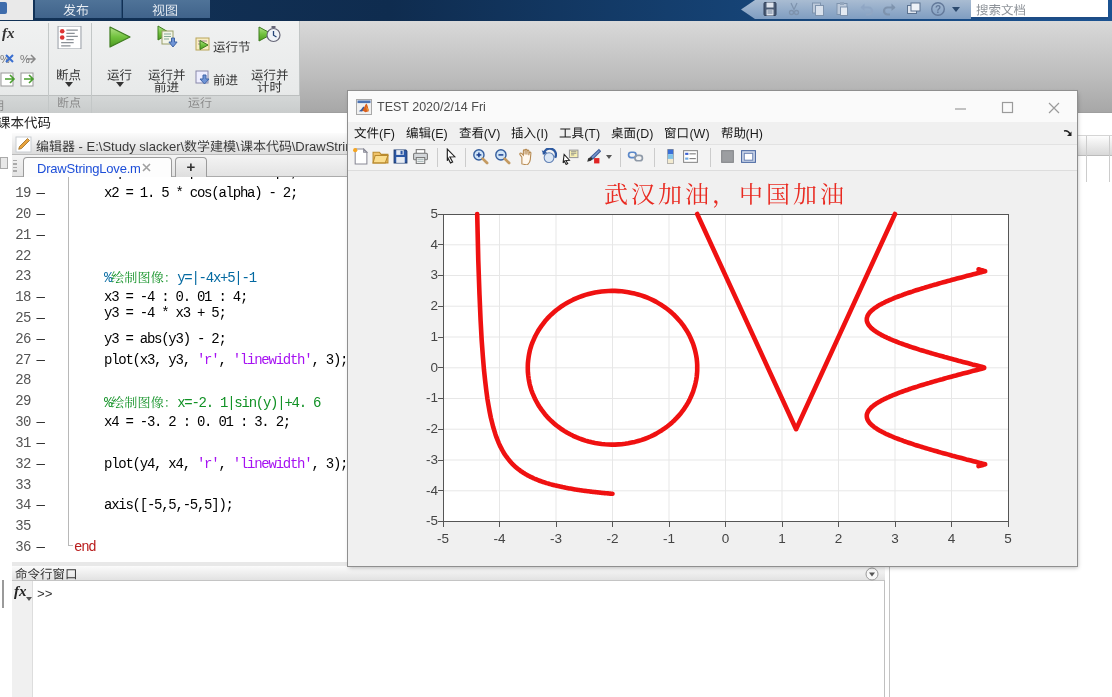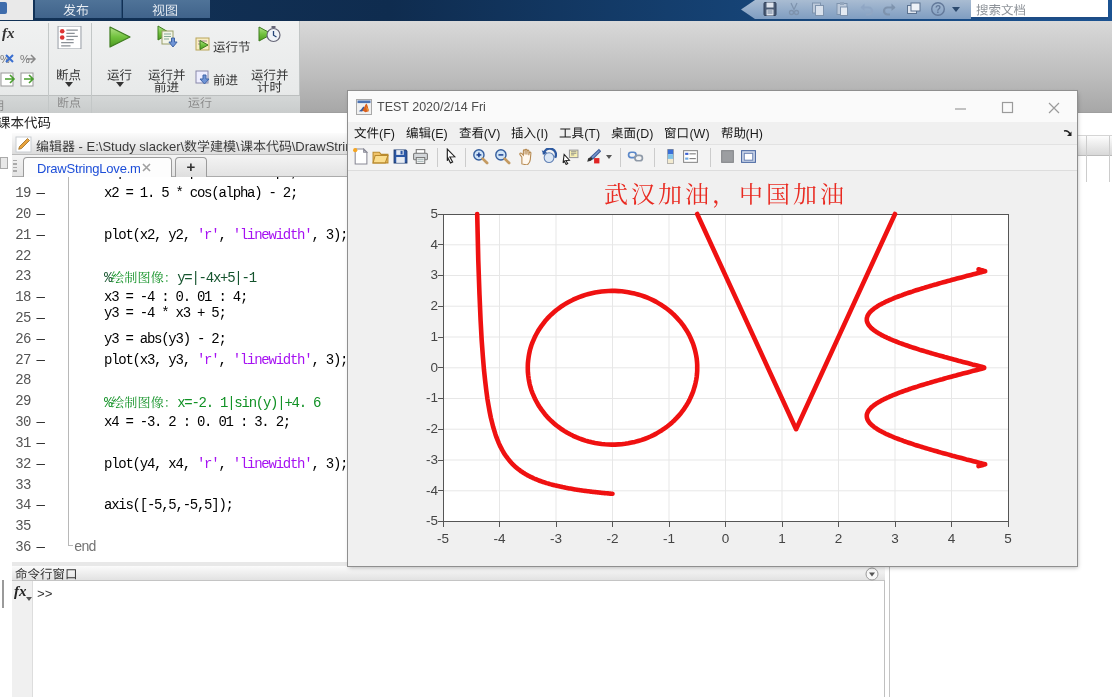--- a/index.html
+++ b/index.html
@@ -260,24 +260,23 @@
 <div style="position:absolute;left:12px;top:177px;width:873px;height:385px;background:#fff;overflow:hidden;font:14px 'Liberation Mono';letter-spacing:-1.25px">
     <div style="position:absolute;left:0;top:-177px;width:873px;height:697px">
       <div class="cl" style="top:164.2px;left:92px">alpha = 0 : pi/50 : 2 * pi;</div>
       <div class="ln" style="top:185.0px">19</div>
       <div class="dash" style="top:185.0px">—</div>
       <div class="cl" style="top:185.0px;left:92px">x2 = 1. 5 * cos(alpha) - 2;</div>
       <div class="ln" style="top:205.8px">20</div>
       <div class="dash" style="top:205.8px">—</div>
       <div class="ln" style="top:226.6px">21</div>
       <div class="dash" style="top:226.6px">—</div>
-      <div class="cl" style="top:226.6px;left:92px">plot(x2, y2, <i style="color:#a611f2">'r'</i>, <i style="color:#a611f2">'linewidth'</i>, 3);</div>
       <div class="ln" style="top:247.5px">22</div>
       <div class="ln" style="top:268.3px">23</div>
-      <div class="cl" style="top:268.3px;left:92px;color:#14532d">%<span style="display:inline-block;vertical-align:-4px;line-height:0"><svg width="66" height="18" viewBox="0 -14.3 66 18" style="overflow:visible">
+      <div class="cl" style="top:268.3px;left:92px;color:#0369a1">%<span style="display:inline-block;vertical-align:-4px;line-height:0"><svg width="66" height="18" viewBox="0 -14.3 66 18" style="overflow:visible">
             <g fill="#119125">
               <path transform="translate(0.0,0) scale(0.013200,-0.013200)" d="M736 531 687 473H446L454 443H797C811 443 820 448 823 459C790 491 736 531 736 531ZM36 68 81 -19C90 -16 98 -7 101 6C218 62 307 111 369 148L365 162C233 120 97 81 36 68ZM733 190 720 183C751 144 789 94 819 43C665 32 519 22 428 18C508 77 595 162 645 224C665 221 678 228 683 237L601 281H902C916 281 926 286 928 297C894 330 837 372 837 372L786 310H351L359 281H584C547 208 456 81 385 29C378 24 360 20 360 20L393 -65C399 -63 405 -58 411 -51C581 -25 730 4 830 24C847 -7 861 -37 868 -63C941 -120 989 41 733 190ZM304 789 207 833C183 758 114 617 59 559C53 554 35 549 35 549L69 460C76 463 83 468 89 476C140 490 192 505 233 518C181 436 117 350 64 302C57 295 36 292 36 292L71 202C80 205 89 213 96 225C197 261 291 301 340 321L338 336C254 321 170 307 110 297C206 387 311 513 365 598C384 594 398 600 403 610L313 665C299 633 278 593 253 551L90 543C154 608 227 704 267 774C287 772 299 781 304 789ZM709 803 611 848C537 671 414 512 301 420L314 408C443 482 565 606 655 765C714 637 815 511 925 437C931 460 948 476 973 483L977 494C862 554 729 669 671 789C691 785 703 792 709 803Z"></path>
               <path transform="translate(13.2,0) scale(0.013200,-0.013200)" d="M669 752V125H681C703 125 730 138 730 148V715C754 718 763 728 766 742ZM848 819V23C848 8 843 2 826 2C807 2 712 9 712 9V-7C754 -12 778 -20 791 -30C805 -42 810 -58 812 -78C900 -69 910 -36 910 17V781C934 784 944 794 947 808ZM95 356V-13H104C130 -13 156 2 156 8V326H293V-77H305C329 -77 356 -62 356 -52V326H494V90C494 78 491 73 479 73C465 73 411 78 411 78V62C438 57 453 50 462 41C471 30 475 11 476 -8C548 1 557 31 557 83V314C577 317 594 326 600 333L517 394L484 356H356V476H603C617 476 627 481 629 492C597 522 545 563 545 563L499 505H356V640H569C583 640 594 645 596 656C564 686 512 727 512 727L467 669H356V795C381 799 389 809 391 823L293 834V669H172C188 697 202 726 214 757C235 756 246 764 250 776L153 805C131 706 94 606 54 541L69 531C100 560 130 598 156 640H293V505H32L40 476H293V356H162L95 386Z"></path>
               <path transform="translate(26.4,0) scale(0.013200,-0.013200)" d="M417 323 413 307C493 285 559 246 587 219C649 202 667 326 417 323ZM315 195 311 179C465 145 597 84 654 42C732 24 743 177 315 195ZM822 750V20H175V750ZM175 -51V-9H822V-72H832C856 -72 887 -53 888 -47V738C908 742 925 748 932 757L850 822L812 779H181L110 814V-77H122C152 -77 175 -61 175 -51ZM470 704 379 741C352 646 293 527 221 445L231 432C279 470 323 517 360 566C387 516 423 472 466 435C391 375 300 324 202 288L211 273C323 304 421 349 504 405C573 355 655 318 747 292C755 322 774 342 800 346L801 358C712 374 625 401 550 439C610 487 660 540 698 599C723 600 733 602 741 610L671 675L627 635H405C417 655 427 675 435 694C454 692 466 694 470 704ZM373 585 388 606H621C591 557 551 509 503 466C450 499 405 539 373 585Z"></path>
               <path transform="translate(39.6,0) scale(0.013200,-0.013200)" d="M407 631C436 660 464 690 488 720H691C675 689 653 649 632 620H433ZM420 412V433H524C468 365 391 312 291 269L299 252C408 288 492 335 556 396C569 380 581 364 591 346C523 267 399 187 291 143L298 126C412 162 537 225 620 289C627 272 633 256 637 239C549 142 406 45 269 4L274 -13C413 17 554 95 651 175C662 98 652 31 632 4C627 -4 619 -5 606 -5C585 -5 516 -1 479 1V-14C511 -20 545 -29 557 -36C569 -45 575 -57 576 -76C631 -76 663 -65 681 -42C720 6 732 124 689 238L736 256C765 139 825 51 915 -7C924 22 942 41 967 44L969 54C873 94 794 166 755 265C812 289 866 317 897 335C910 330 921 331 926 337L857 395C822 361 745 298 682 256C658 312 622 365 569 409L591 433H833V399H843C864 399 895 413 896 419V583C913 586 928 593 933 600L859 657L824 620H659C698 647 740 686 767 713C786 714 799 715 806 723L734 790L694 749H511C523 766 535 783 545 799C570 796 578 800 582 810L481 841C437 737 347 611 260 539L272 528C301 545 330 565 358 588V391H368C399 391 420 408 420 412ZM251 565 213 579C245 645 274 715 298 787C321 787 333 796 337 807L233 838C188 650 109 455 32 331L47 321C86 364 123 416 157 474V-78H169C194 -78 220 -61 221 -56V547C239 549 248 556 251 565ZM833 591V462H614C642 500 664 543 681 591ZM611 591C595 543 573 501 546 462H420V591Z"></path>
               <path transform="translate(52.8,0) scale(0.013200,-0.013200)" d="M232 34C268 34 294 62 294 94C294 129 268 155 232 155C196 155 170 129 170 94C170 62 196 34 232 34ZM232 436C268 436 294 464 294 496C294 531 268 557 232 557C196 557 170 531 170 496C170 464 196 436 232 436Z"></path>
             </g>
           </svg></span>y=|-4x+5|-1</div>
       <div class="ln" style="top:289.1px">18</div>
       <div class="dash" style="top:289.1px">—</div>
@@ -310,21 +309,21 @@
       <div class="ln" style="top:455.7px">32</div>
       <div class="dash" style="top:455.7px">—</div>
       <div class="cl" style="top:455.7px;left:92px">plot(y4, x4, <i style="color:#a611f2">'r'</i>, <i style="color:#a611f2">'linewidth'</i>, 3);</div>
       <div class="ln" style="top:476.5px">33</div>
       <div class="ln" style="top:497.3px">34</div>
       <div class="dash" style="top:497.3px">—</div>
       <div class="cl" style="top:497.3px;left:92px">axis([-5,5,-5,5]);</div>
       <div class="ln" style="top:518.1px">35</div>
       <div class="ln" style="top:538.9px">36</div>
       <div class="dash" style="top:538.9px">—</div>
-      <div class="cl" style="top:538.9px;left:62px;color:#737373">end</div>
+      <div class="cl" style="top:538.9px;left:62px;color:#b91c1c">end</div>
       <div style="position:absolute;left:56px;top:177px;width:1px;height:368px;background:#b8b8b8"></div>
       <div style="position:absolute;left:56px;top:545px;width:5px;height:1px;background:#b8b8b8"></div>
     </div>
   </div>
 <div style="position:absolute;left:12px;top:562px;width:873px;height:4px;background:#e8e8e8"></div>
 <div style="position:absolute;left:12px;top:566px;width:873px;height:131px;background:#fff;border-right:1px solid #c0c0c0">
     <div style="position:absolute;left:0;top:0;width:873px;height:15px;background:linear-gradient(#fbfbfb,#e2e2e2);border-bottom:1px solid #c4c4c4"></div>
     <div style="position:absolute;left:3px;top:-1.0px;line-height:0"><svg width="62" height="18" viewBox="0 -13.5 62 18" style="overflow:visible">
         <g fill="#333">
           <path transform="translate(0.0,0) scale(0.012500,-0.012500)" d="M505 852C411 718 219 591 34 542C50 522 68 491 78 469C151 493 226 529 296 571V508H696V575C765 532 839 497 911 474C924 496 948 529 967 546C808 586 638 683 547 786L565 809ZM304 576C378 622 447 677 503 735C555 677 621 622 694 576ZM128 425V-3H197V82H433V425ZM197 358H362V149H197ZM539 425V-81H612V357H804V143C804 131 800 127 786 126C772 126 724 126 668 127C677 106 687 78 690 57C766 57 813 57 841 69C870 82 877 103 877 143V425Z"></path>

